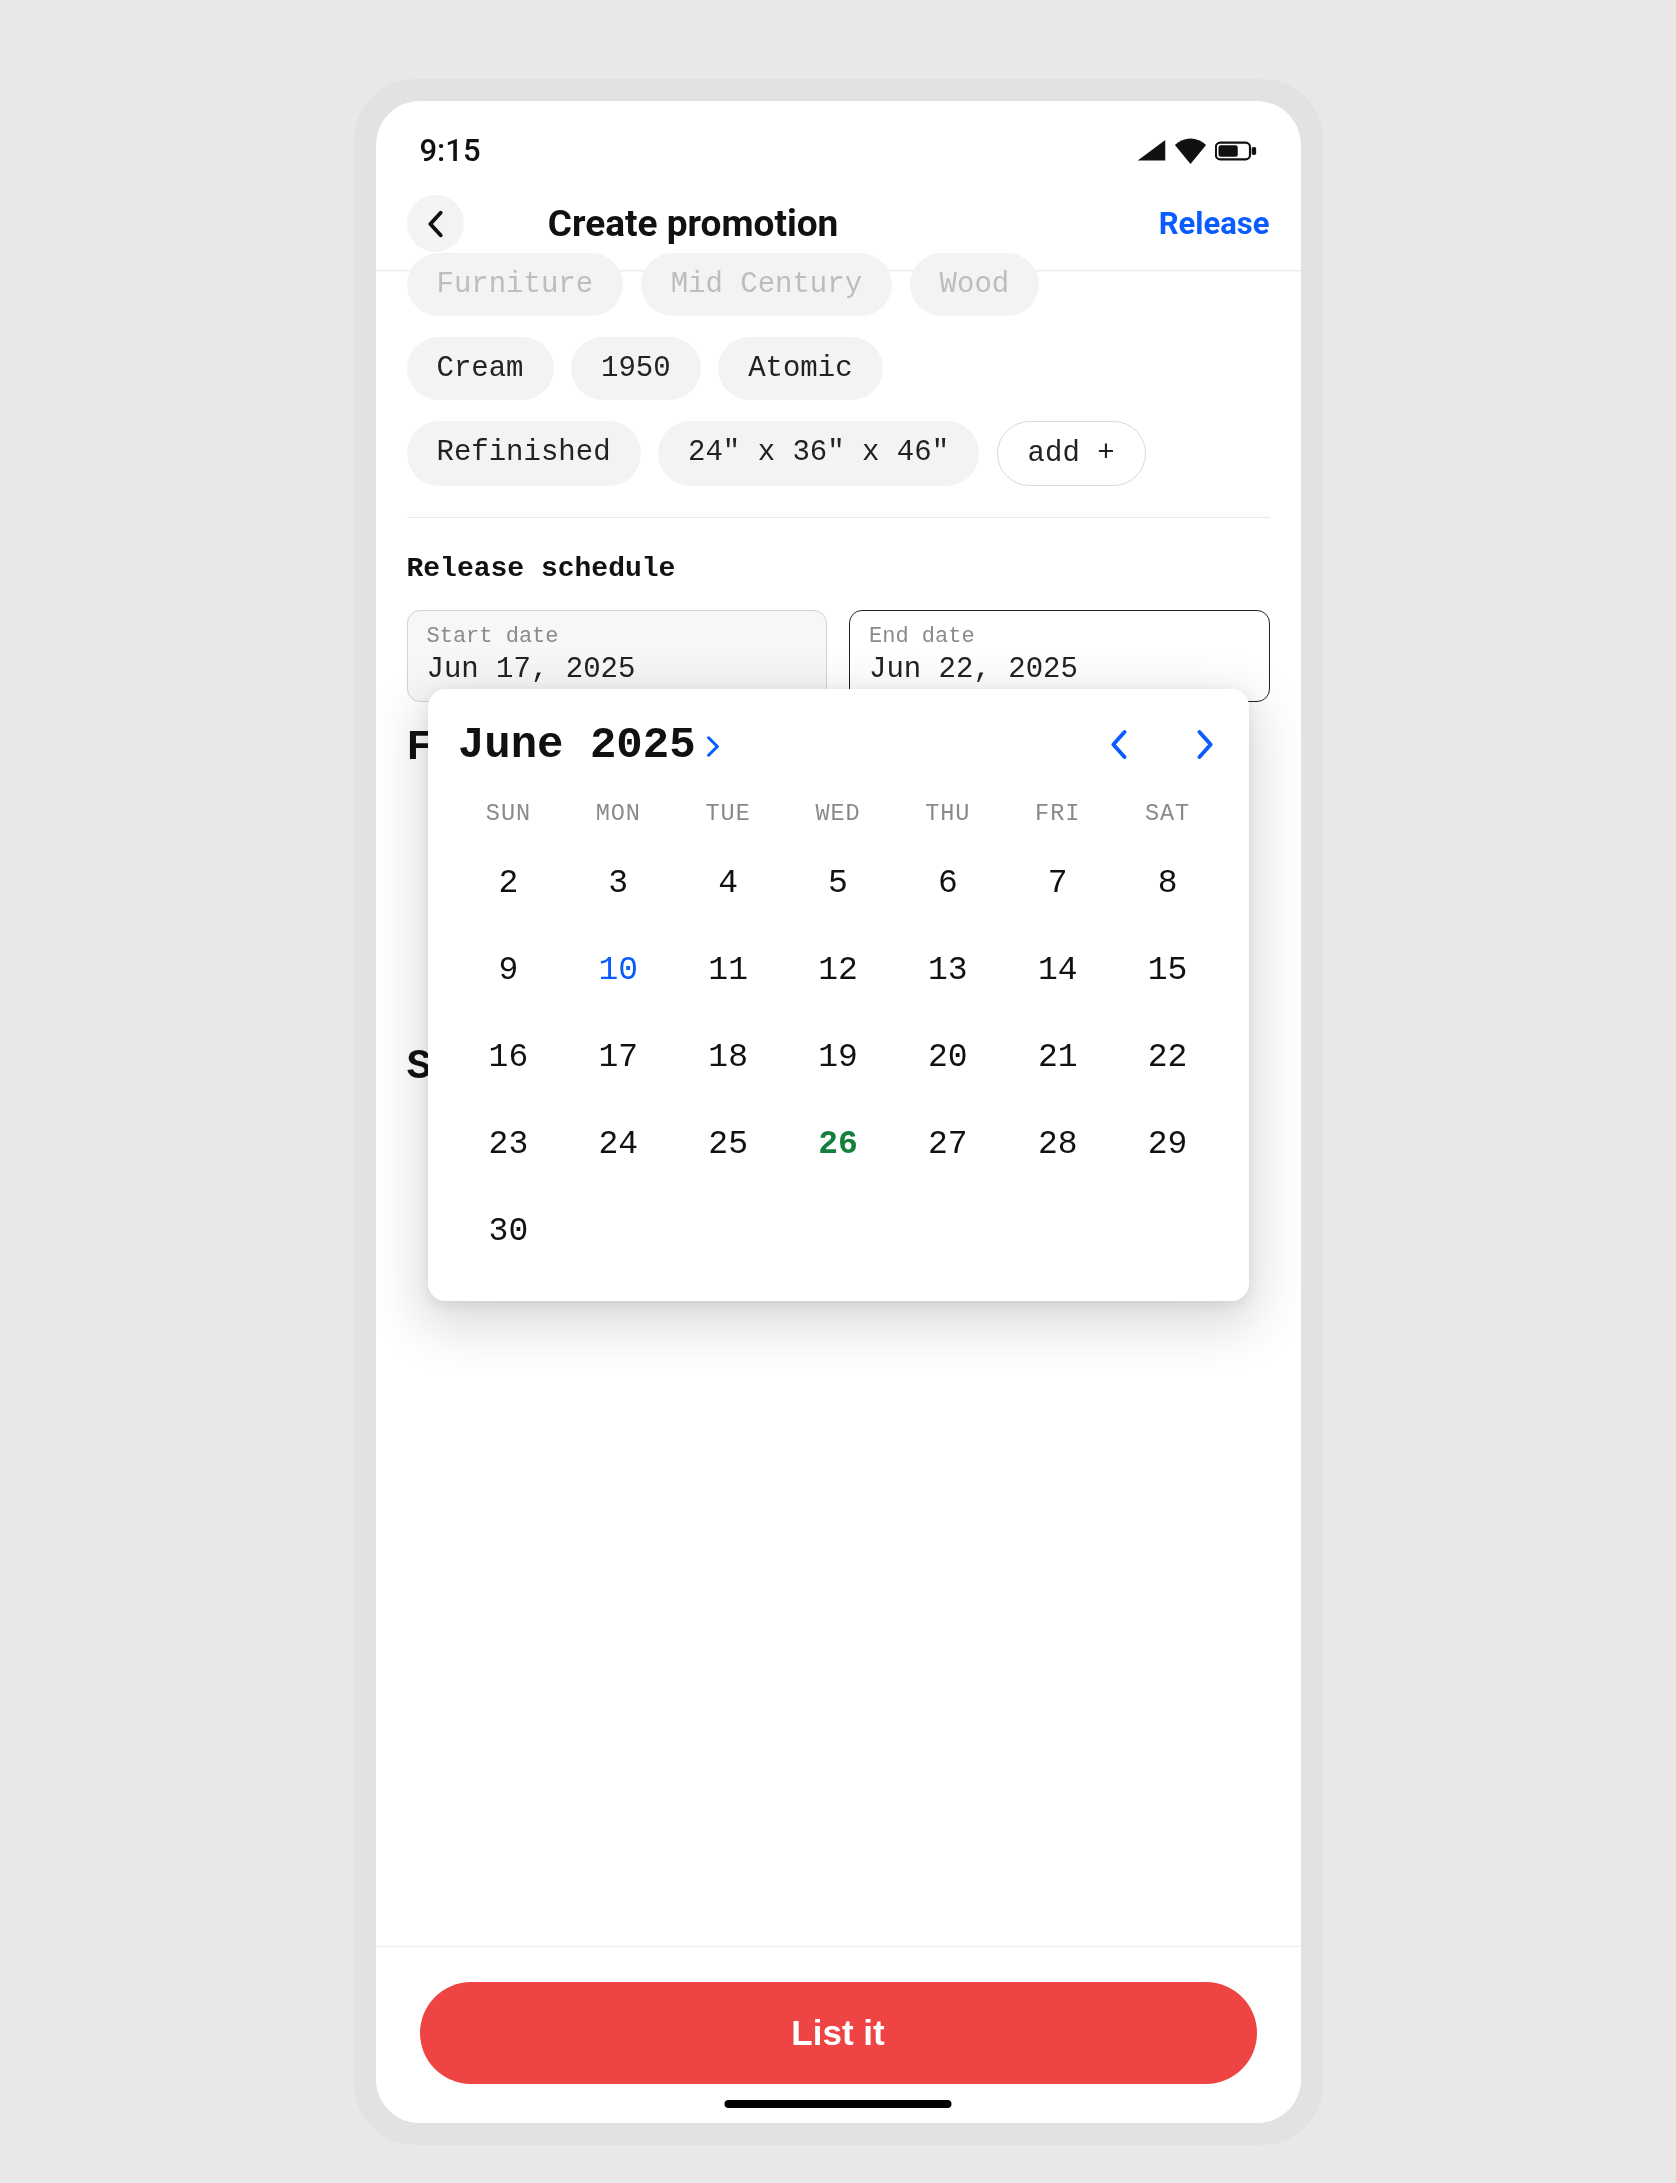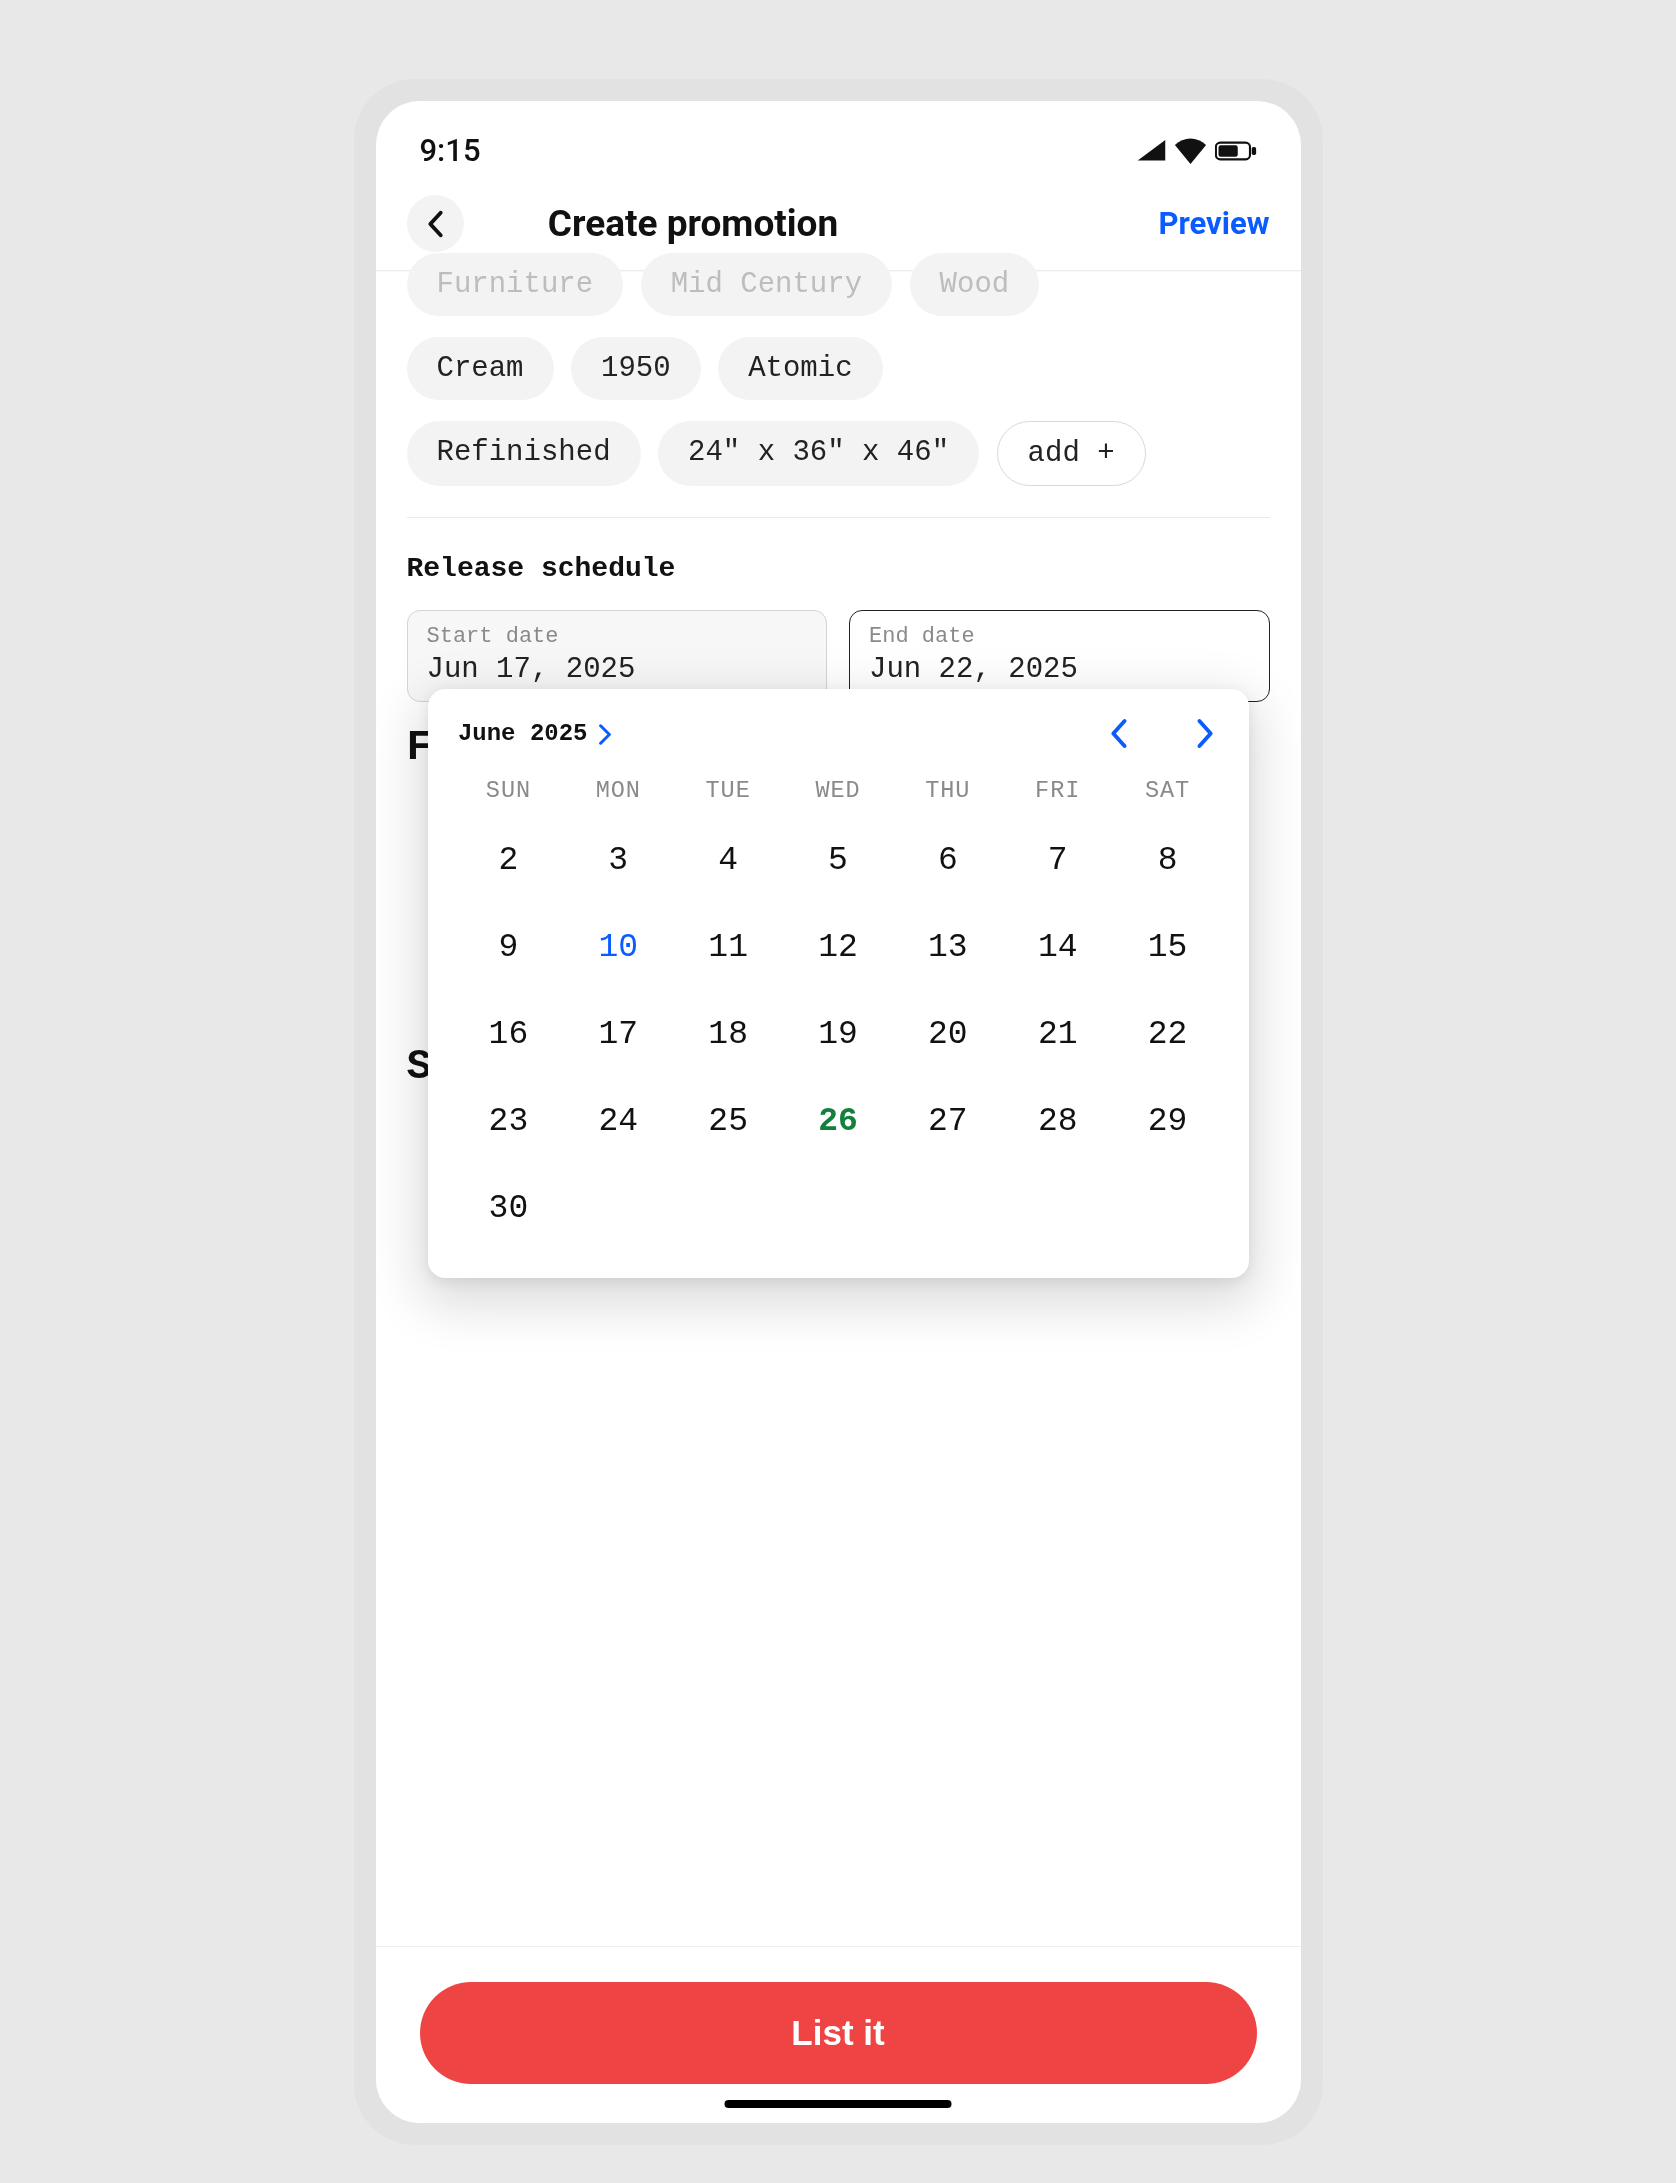--- a/index.html
+++ b/index.html
@@ -82,21 +82,21 @@
   background: #fff;
   border-radius: 17.5px;
   box-shadow: 0 17.5px 52px 8.7px rgba(0,0,0,0.14), 0 3.5px 13px rgba(0,0,0,0.08);
   padding: 31px 26px 26px 26px;
 }
 .cal-header {
   display: flex; align-items: center; justify-content: space-between;
   margin-bottom: 17.5px;
   padding: 0 4.4px;
 }
-.cal-month { display: flex; align-items: center; gap: 10.5px; font-size: 24px; font-weight: 700; color: #111; }
+.cal-month { display: flex; align-items: center; gap: 10.5px; font-size: 44px; font-weight: 700; color: #111; }
 .cal-month svg { margin-top: 3.5px; }
 .cal-nav { display: flex; gap: 61px; }
 .cal-nav-btn { width: 26px; height: 26px; display:flex; align-items:center; justify-content:center; }
 
 .cal-grid { display: grid; grid-template-columns: repeat(7, 1fr); text-align: center; }
 .dow { font-size: 23.6px; font-weight: 500; color: #8a8a8a; padding: 13px 0 13px 0; letter-spacing: 0.9px; }
 .day {
   font-size: 33px; color: #111; height: 87px;
   display: flex; align-items: center; justify-content: center;
   position: relative;
@@ -151,21 +151,21 @@
       </div>
     </div>
 
     <div class="topbar">
       <div class="back-btn">
         <svg width="19" height="28" viewBox="0 0 44 64">
             <path d="M34 6 L10 32 L34 58" fill="none" stroke="#111" stroke-width="9" stroke-linecap="round" stroke-linejoin="round"></path>
           </svg>
       </div>
       <span class="page-title">Create promotion</span>
-      <span class="preview-link">Preview</span>
+      <span class="preview-link">Release</span>
     </div>
 
     <div class="scroll-area">
       <div class="clip-shadow"></div>
 
       <div class="chips">
         <div class="chip-row" style="margin-top:-23.6px;">
           <span class="chip clipped">Furniture</span>
           <span class="chip clipped">Mid Century</span>
           <span class="chip clipped">Wood</span>

